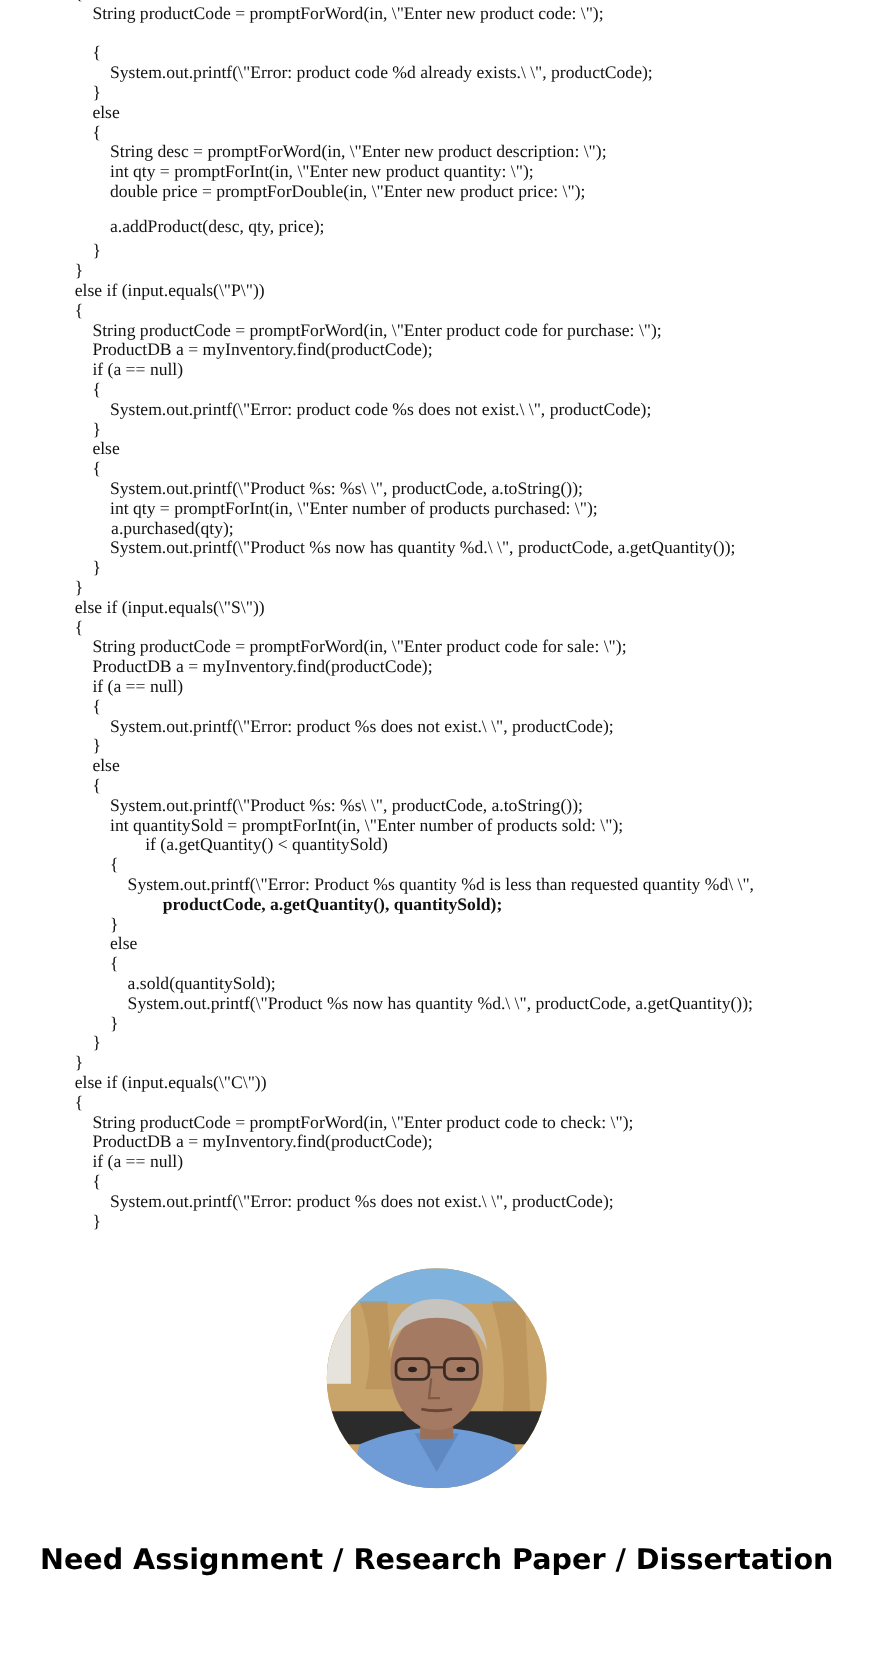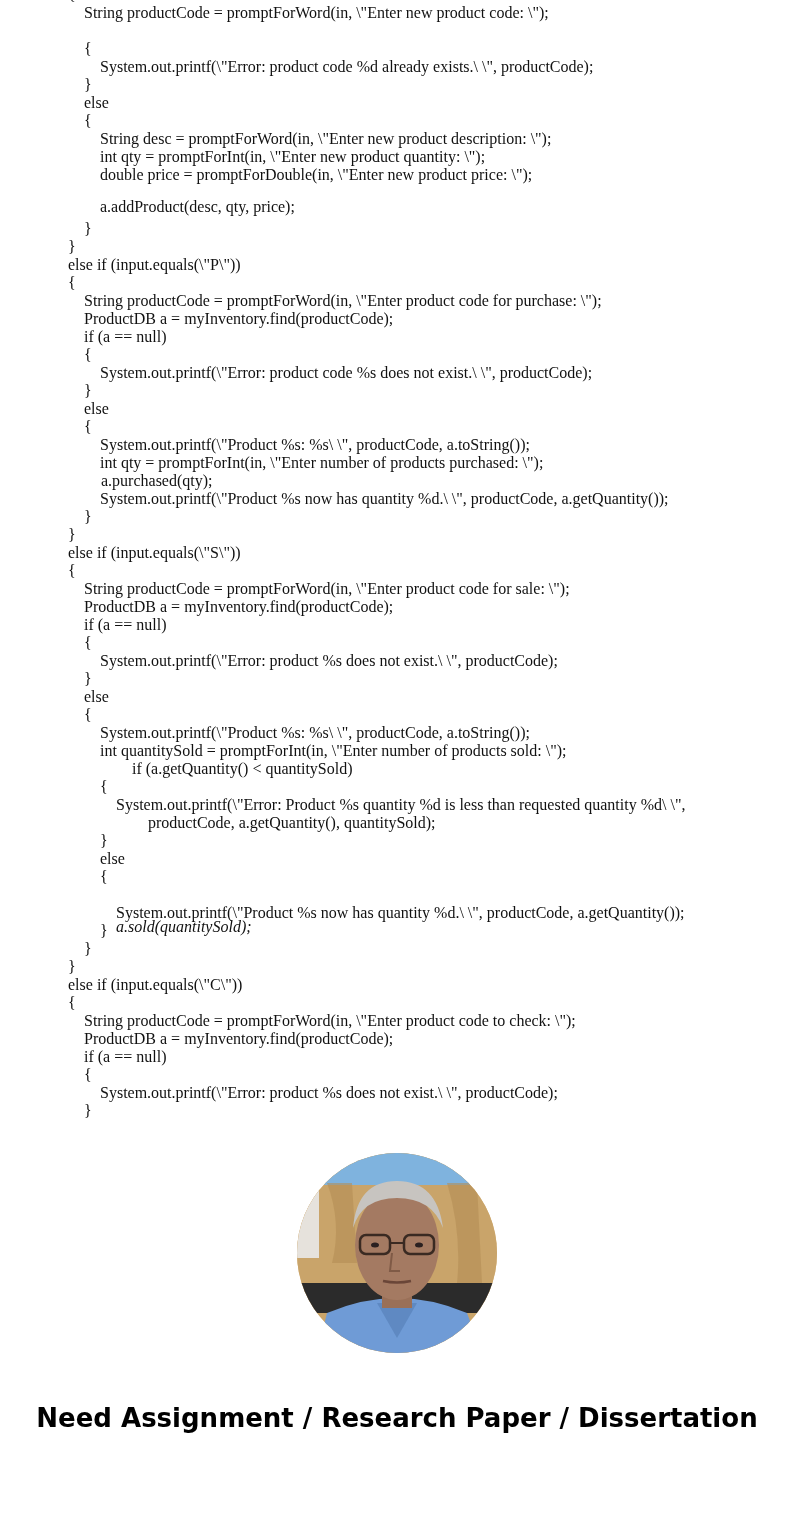--- a/index.html
+++ b/index.html
@@ -62,25 +62,25 @@
     <div class="line" style="top: 648px; left: 84px;">{</div>
     <div class="line" style="top: 666px; left: 100px;">System.out.printf(\"Error: product %s does not exist.\ \", productCode);</div>
     <div class="line" style="top: 684px; left: 84px;">}</div>
     <div class="line" style="top: 702px; left: 84px;">else</div>
     <div class="line" style="top: 720px; left: 84px;">{</div>
     <div class="line" style="top: 738px; left: 100px;">System.out.printf(\"Product %s: %s\ \", productCode, a.toString());</div>
     <div class="line" style="top: 756px; left: 100px;">int quantitySold = promptForInt(in, \"Enter number of products sold: \");</div>
     <div class="line" style="top: 774px; left: 100px; margin-left: 32px;">if (a.getQuantity() &lt; quantitySold)</div>
     <div class="line" style="top: 792px; left: 100px;">{</div>
     <div class="line" style="top: 810px; left: 116px;">System.out.printf(\"Error: Product %s quantity %d is less than requested quantity %d\ \",</div>
-    <div class="line" style="top: 828px; left: 148px;">productCode, a.getQuantity(), quantitySold);</div>
+    <div class="line" style="top: 828px; left: 148px; font-weight: bold;">productCode, a.getQuantity(), quantitySold);</div>
     <div class="line" style="top: 846px; left: 100px;">}</div>
     <div class="line" style="top: 864px; left: 100px;">else</div>
     <div class="line" style="top: 882px; left: 100px;">{</div>
-    <div class="line" style="top: 932px; left: 116px; font-style: italic;">a.sold(quantitySold);</div>
+    <div class="line" style="top: 900px; left: 116px;">a.sold(quantitySold);</div>
     <div class="line" style="top: 918px; left: 116px;">System.out.printf(\"Product %s now has quantity %d.\ \", productCode, a.getQuantity());</div>
     <div class="line" style="top: 936px; left: 100px;">}</div>
     <div class="line" style="top: 954px; left: 84px;">}</div>
     <div class="line" style="top: 972px; left: 68px;">}</div>
     <div class="line" style="top: 990px; left: 68px;">else if (input.equals(\"C\"))</div>
     <div class="line" style="top: 1008px; left: 68px;">{</div>
     <div class="line" style="top: 1026px; left: 84px;">String productCode = promptForWord(in, \"Enter product code to check: \");</div>
     <div class="line" style="top: 1044px; left: 84px;">ProductDB a = myInventory.find(productCode);</div>
     <div class="line" style="top: 1062px; left: 84px;">if (a == null)</div>
     <div class="line" style="top: 1080px; left: 84px;">{</div>

